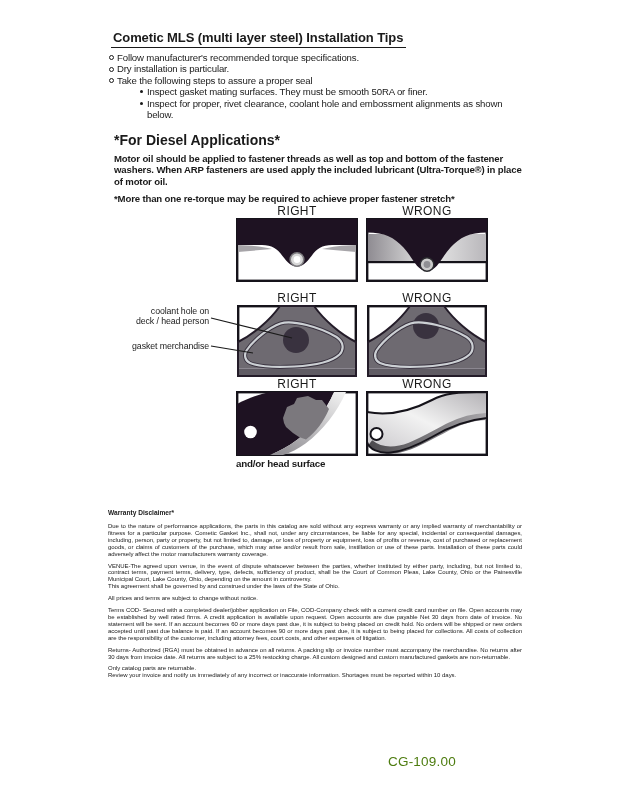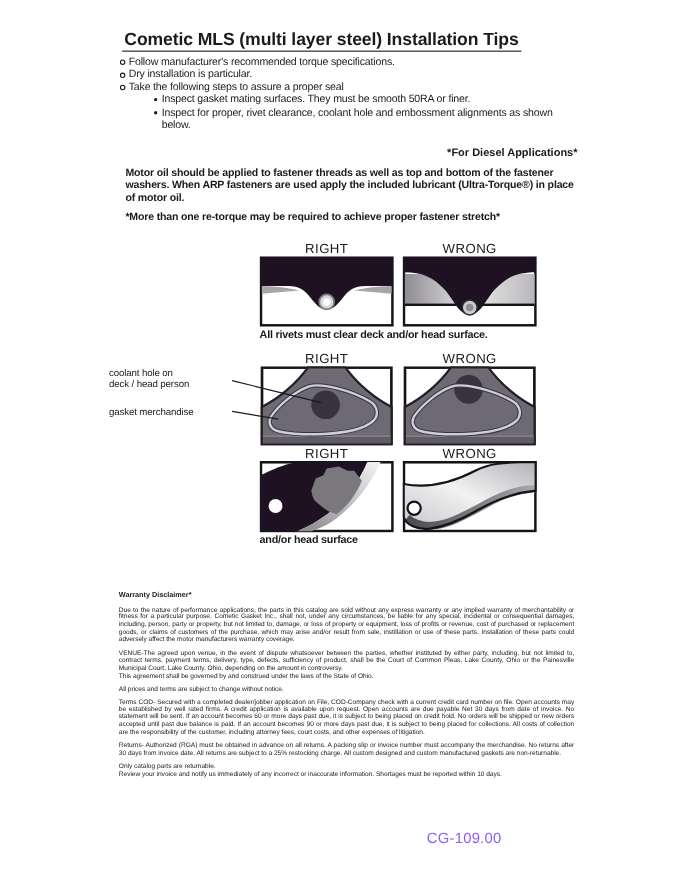--- a/index.html
+++ b/index.html
@@ -3,62 +3,62 @@
 <meta charset="utf-8">
 <style>
   html,body { margin:0; padding:0; background:#ffffff; }
   .page {
     position:relative; width:618px; height:800px; background:#ffffff;
     font-family:"Liberation Sans", sans-serif; color:#1a1a1a; overflow:hidden;
   }
   .content { position:absolute; left:113px; top:28px; width:412px; }
 
   .title {
-    display:inline-block; font-size:16px; font-weight:bold; letter-spacing:-0.1px;
+    display:inline-block; font-size:13px; font-weight:bold; letter-spacing:-0.1px;
     border-bottom:1.6px solid #1a1a1a; padding:0 3px 1.5px 2px; margin:0 0 4px -2px;
     line-height:15px;
   }
 
   .bullets { font-size:9.6px; letter-spacing:-0.15px; line-height:11.5px; }
   .b1 { position:relative; padding-left:9px; margin-left:-5px; }
   .b1::before {
     content:""; position:absolute; left:1px; top:3.6px; width:3.4px; height:3.4px;
     border:0.9px solid #1a1a1a; border-radius:50%;
   }
   .b2 { position:relative; padding-left:8px; margin-left:26px; }
   .b2::before {
     content:""; position:absolute; left:1px; top:4px; width:3.2px; height:3.2px;
     background:#1a1a1a; border-radius:50%;
   }
 
-  .diesel-heading { font-size:10px; font-weight:bold; margin:13px 0 6px 1px; line-height:13px;text-align:right; }
+  .diesel-heading { font-size:14px; font-weight:bold; margin:13px 0 6px 1px; line-height:13px; }
   p.body { font-size:9.6px; letter-spacing:-0.15px; line-height:11.5px; margin:0 0 6px 1px;font-weight:bold; }
-  p.note { margin-bottom:16px; }
+  p.note { margin-bottom:0; }
 
   .figures { position:relative; margin-left:123px; width:252px; }
   .fig-group { position:relative; }
   .fig-group.g1 { margin-bottom:10px; }
   .fig-group.g2 { margin-bottom:1px; }
   .fig-headers { display:flex; justify-content:space-between; }
   .fig-headers span { width:122px; text-align:center; font-size:12px; letter-spacing:0.4px; line-height:13px; }
   .fig-row { display:flex; justify-content:space-between; position:relative; }
   svg.figbox { display:block; }
   .fig-caption { font-size:9.8px; font-weight:700; letter-spacing:-0.2px; margin-top:3px; line-height:10.5px; }
 
-  .fig2-label { position:absolute; text-align:left; font-size:8.8px; line-height:10px; letter-spacing:-0.1px; width:110px; }
+  .fig2-label { position:absolute; text-align:right; font-size:8.8px; line-height:10px; letter-spacing:-0.1px; width:110px; }
   .fig2-label.coolant { right:calc(100% + 27px); top:1px; }
   .fig2-label.gasket  { right:calc(100% + 27px); top:36px; }
   .fig2-leaders { position:absolute; left:-31px; top:0; width:92px; height:56px; overflow:visible; }
 
   .warranty { margin-top:40px; margin-left:-5px; width:414px; }
   .warranty h2 { font-size:6.6px; font-weight:bold; margin:0 0 6px 0; line-height:8px; }
   .warranty p { font-size:6px; line-height:6.9px; letter-spacing:-0.03px; margin:0 0 5px 0; text-align:justify; }
   .warranty p.tight { margin-bottom:0; }
 
-  .doc-code { position:absolute; left:388px; top:754px; font-size:13.5px; letter-spacing:0.2px; color:#8b5cf6; }
+  .doc-code { position:absolute; left:388px; top:754px; font-size:13.5px; letter-spacing:0.2px; color:#4d7c0f; }
 </style>
 </head>
 <body>
 
 <div class="page">
   <div class="content">
 
     <h1 class="title">Cometic MLS (multi layer steel) Installation Tips</h1>
 
     <div class="bullets">
@@ -99,21 +99,20 @@
               </linearGradient>
             </defs>
             <rect x="1.2" y="1.2" width="119.6" height="61.6" fill="#ffffff" stroke="#15131a" stroke-width="2.4"></rect>
             <rect x="2" y="16" width="118" height="28" fill="url(#f1g)"></rect>
             <rect x="2" y="43" width="118" height="2.2" fill="#15131a"></rect>
             <path d="M1,1 H121 V14.5 C103,14.5 94,19.5 84.5,29.5 C75,39.5 71.5,53 61,53 C50.5,53 47,39.5 37.5,29.5 C28,19.5 19,14.5 1,14.5 Z" fill="#1e1222"></path>
             <circle cx="61" cy="46.5" r="6.8" fill="#cbcbcb" stroke="#2a2a2e" stroke-width="1.4"></circle>
             <circle cx="61" cy="46.5" r="3.4" fill="#8f8f93"></circle>
           </svg>
         </div>
-        <div class="fig-caption">All rivets must clear deck and/or head surface.</div>
       </div>
 
       <div class="fig-group g2">
         <div class="fig-headers">
           <span>RIGHT</span>
           <span>WRONG</span>
         </div>
         <div class="fig-row">
           <div class="fig2-label coolant">
             <div>coolant hole on</div>

